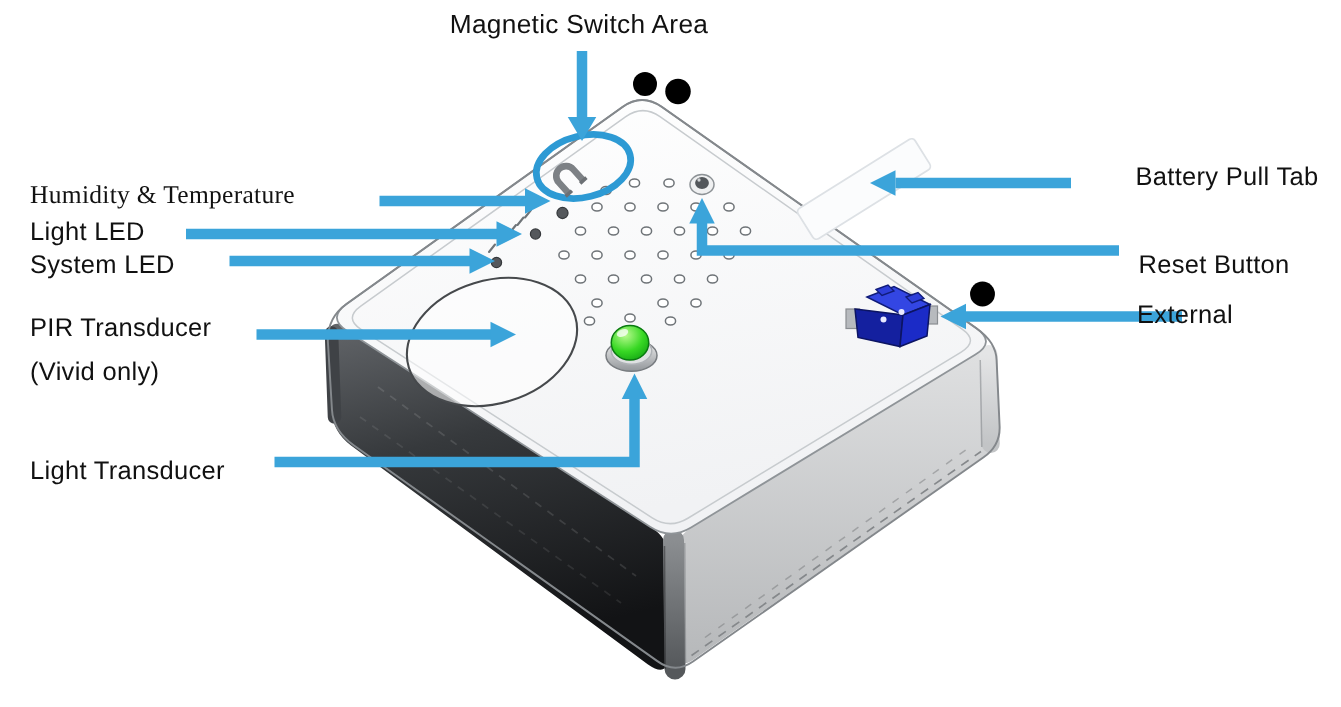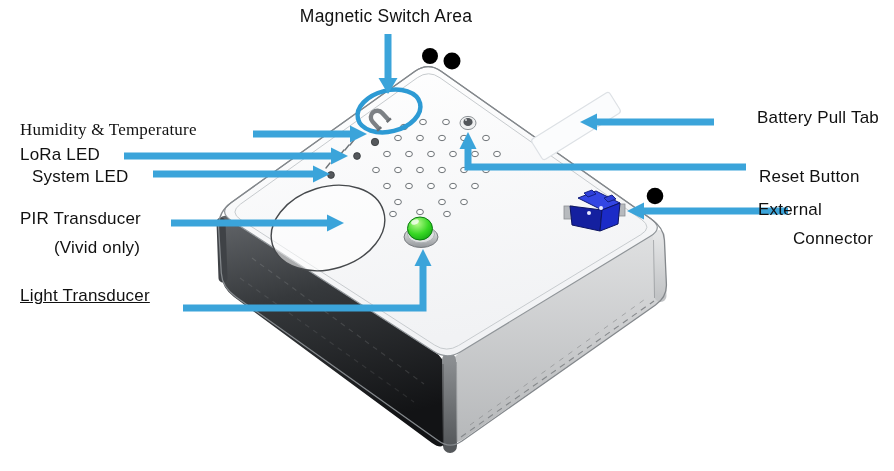--- a/index.html
+++ b/index.html
@@ -209,30 +209,29 @@
       <path class="arrow-shaft" d="M788 211 L644 211" stroke="#3BA4DA"></path>
       <polygon points="644,202.5 644,219.5 627,211" fill="#3BA4DA"></polygon>
     </g>
   </g>
 </svg>
 
 <div class="label center" style="left:236px;top:6px;width:300px;font-size:17.5px;text-align:center;">Magnetic Switch Area</div>
 
 <div class="label" style="left:20px;top:120px;font-family:Liberation Serif, serif;">Humidity &amp; Temperature</div>
 
-<div class="label" style="left:20px;top:145px;">LoRa LED</div>
-
-<div class="label" style="left:32px;top:167px;">System LED</div>
+<div class="label" style="left:20px;top:145px;">Light LED</div>
+
+<div class="label" style="left:20px;top:167px;">System LED</div>
 
 <div class="label" style="left:20px;top:209px;">PIR Transducer</div>
 
-<div class="label" style="left:20px;top:238px;margin-left:34px;">(Vivid only)</div>
-
-<div class="label" style="left:20px;top:286px;text-decoration:underline;">Light Transducer</div>
+<div class="label" style="left:20px;top:238px;">(Vivid only)</div>
+
+<div class="label" style="left:20px;top:304px;">Light Transducer</div>
 
 <div class="label" style="left:735px;top:108px;margin-left:22px;">Battery Pull Tab</div>
 
 <div class="label" style="left:759px;top:156px;margin-top:11px;">Reset Button</div>
 
 <div class="label center" style="left:732px;top:200px;width:116px;">External</div>
-<div class="label center" style="left:775px;top:229px;width:116px;">Connector</div>
 
 </div>
 
 </body></html>

